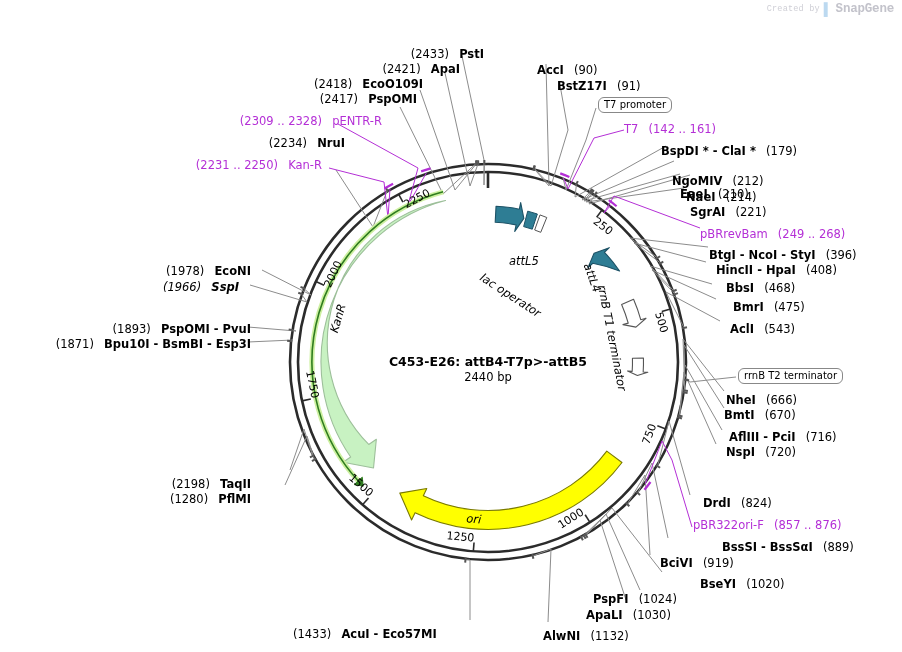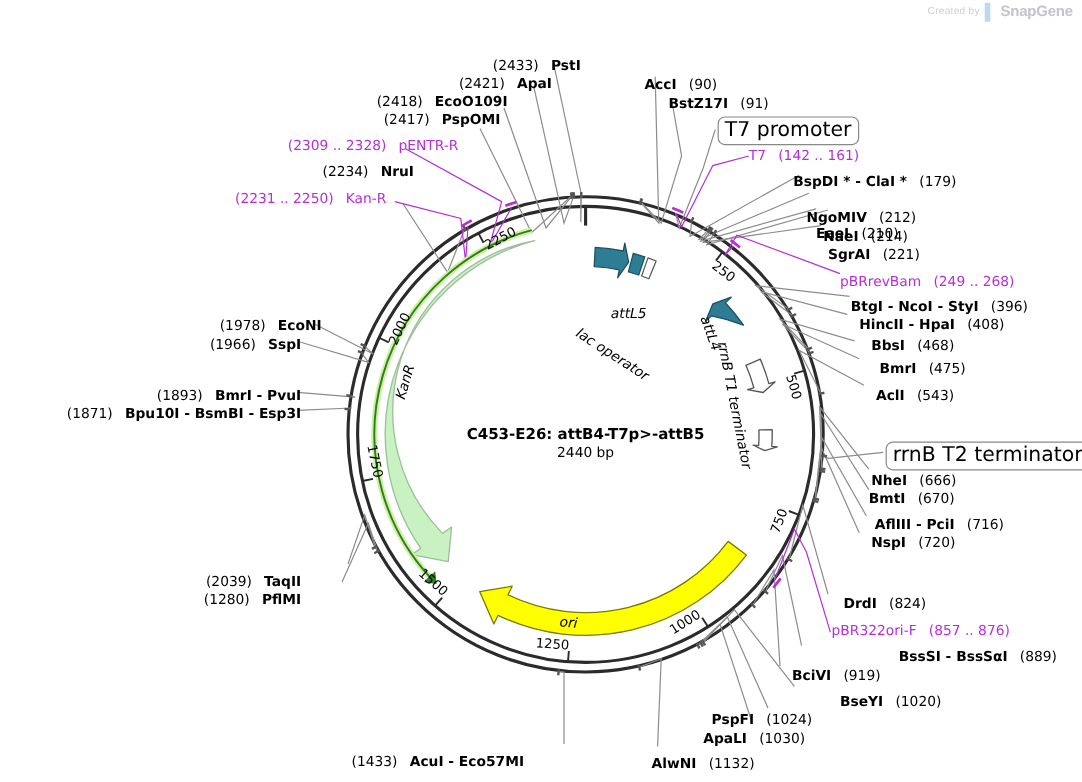--- a/index.html
+++ b/index.html
@@ -6,37 +6,37 @@
   body{
     width:902px;height:652px;position:relative;overflow:hidden;
     background:#ffffff;
     font-family:"DejaVu Sans","Liberation Sans",sans-serif;
   }
   #map{position:absolute;left:0;top:0;width:902px;height:652px;}
 
   .wm{
     position:absolute;right:8px;top:2px;
     display:flex;align-items:center;gap:4px;
-    font-size:10px;color:#c8c8cf;font-family:Liberation Sans, sans-serif;text-align:center;
+    font-size:10px;color:#c8c8cf;font-family:Liberation Mono, monospace;text-align:center;
   }
   .wm .wm-made{font-size:8.5px;color:#cfcfd6;letter-spacing:.2px;}
   .wm .wm-logo{color:#bcd9f0;font-size:13px;line-height:1;}
   .wm .wm-name{font-size:12.5px;color:#c3c3cb;font-weight:bold;letter-spacing:-.2px;}
 
   
   .lbl{position:absolute;white-space:nowrap;line-height:1;}
   .lbl .pos{font-size:11.5px;color:#000;}
   .lbl .enz{font-size:11.5px;color:#000;font-weight:bold;}
   .lbl.purple .pos,.lbl.purple .enz{color:#b42fd6;font-weight:normal;}
   .lbl.purple .enz{font-weight:normal;}
   .lbl.r{transform:translateX(-100%);}
 
   .boxlbl{
     position:absolute;white-space:nowrap;
-    font-size:17px;color:#000;
+    font-size:10px;color:#000;
     border:1px solid #888;border-radius:6px;
     padding:1px 5px 2px 5px;background:#fff;line-height:1.1;
   }
 
   .ctr-title{
     position:absolute;text-align:center;white-space:nowrap;
     font-weight:bold;font-size:12.5px;color:#000;
   }
   .ctr-sub{
     position:absolute;text-align:center;white-space:nowrap;
@@ -216,26 +216,26 @@
     <div class="lbl" style="left: 716px; top: 261px;"><span class="enz">HincII - HpaI</span>&nbsp;&nbsp;<span class="pos">(408)</span></div>
     <div class="lbl" style="left: 726px; top: 279px;"><span class="enz">BbsI</span>&nbsp;&nbsp;<span class="pos">(468)</span></div>
     <div class="lbl" style="left: 733px; top: 298px;"><span class="enz">BmrI</span>&nbsp;&nbsp;<span class="pos">(475)</span></div>
     <div class="lbl" style="left: 730px; top: 320px;"><span class="enz">AclI</span>&nbsp;&nbsp;<span class="pos">(543)</span></div>
     <div class="lbl" style="left: 726px; top: 391px;"><span class="enz">NheI</span>&nbsp;&nbsp;<span class="pos">(666)</span></div>
     <div class="lbl" style="left: 724px; top: 406px;"><span class="enz">BmtI</span>&nbsp;&nbsp;<span class="pos">(670)</span></div>
     <div class="lbl" style="left: 729px; top: 428px;"><span class="enz">AflIII - PciI</span>&nbsp;&nbsp;<span class="pos">(716)</span></div>
     <div class="lbl" style="left: 726px; top: 443px;"><span class="enz">NspI</span>&nbsp;&nbsp;<span class="pos">(720)</span></div>
     <div class="lbl" style="left: 703px; top: 494px;"><span class="enz">DrdI</span>&nbsp;&nbsp;<span class="pos">(824)</span></div>
     <div class="lbl purple" style="left: 693px; top: 516px;"><span class="enz">pBR322ori-F</span>&nbsp;&nbsp;<span class="pos">(857 .. 876)</span></div>
-    <div class="lbl" style="left: 722px; top: 538px; margin-left: 27px;"><span class="enz">BssSI - BssSαI</span>&nbsp;&nbsp;<span class="pos">(889)</span></div>
+    <div class="lbl" style="left: 722px; top: 538px;"><span class="enz">BssSI - BssSαI</span>&nbsp;&nbsp;<span class="pos">(889)</span></div>
     <div class="lbl" style="left: 660px; top: 554px;"><span class="enz">BciVI</span>&nbsp;&nbsp;<span class="pos">(919)</span></div>
     <div class="lbl" style="left: 700px; top: 575px;"><span class="enz">BseYI</span>&nbsp;&nbsp;<span class="pos">(1020)</span></div>
     <div class="lbl" style="left: 593px; top: 590px;"><span class="enz">PspFI</span>&nbsp;&nbsp;<span class="pos">(1024)</span></div>
     <div class="lbl" style="left: 586px; top: 606px;"><span class="enz">ApaLI</span>&nbsp;&nbsp;<span class="pos">(1030)</span></div>
     <div class="lbl" style="left: 293px; top: 625px;"><span class="pos">(1433)</span>&nbsp;&nbsp;<span class="enz">AcuI - Eco57MI</span></div>
     <div class="lbl" style="left: 543px; top: 627px;"><span class="enz">AlwNI</span>&nbsp;&nbsp;<span class="pos">(1132)</span></div>
-    <div class="lbl r" style="left: 268px; top: 262px;"><span class="pos">(1978)</span>&nbsp;&nbsp;<span class="enz">EcoNI</span></div>
-    <div class="lbl r" style="left: 251px; top: 278px;"><span class="pos">(1966)</span>&nbsp;&nbsp;<span class="enz">SspI</span></div>
-    <div class="lbl r" style="left: 251px; top: 320px;"><span class="pos">(1893)</span>&nbsp;&nbsp;<span class="enz">BmrI - PvuI</span></div>
+    <div class="lbl r" style="left: 251px; top: 262px;"><span class="pos">(1978)</span>&nbsp;&nbsp;<span class="enz">EcoNI</span></div>
+    <div class="lbl r" style="left: 239px; top: 278px; font-style: italic;"><span class="pos">(1966)</span>&nbsp;&nbsp;<span class="enz">SspI</span></div>
+    <div class="lbl r" style="left: 251px; top: 320px;"><span class="pos">(1893)</span>&nbsp;&nbsp;<span class="enz">PspOMI - PvuI</span></div>
     <div class="lbl r" style="left: 251px; top: 335px;"><span class="pos">(1871)</span>&nbsp;&nbsp;<span class="enz">Bpu10I - BsmBI - Esp3I</span></div>
-    <div class="lbl r" style="left: 251px; top: 475px;"><span class="pos">(2039)</span>&nbsp;&nbsp;<span class="enz">TaqII</span></div>
+    <div class="lbl r" style="left: 251px; top: 475px;"><span class="pos">(2198)</span>&nbsp;&nbsp;<span class="enz">TaqII</span></div>
     <div class="lbl r" style="left: 251px; top: 490px;"><span class="pos">(1280)</span>&nbsp;&nbsp;<span class="enz">PflMI</span></div>
   </div>
 
 </body></html>

